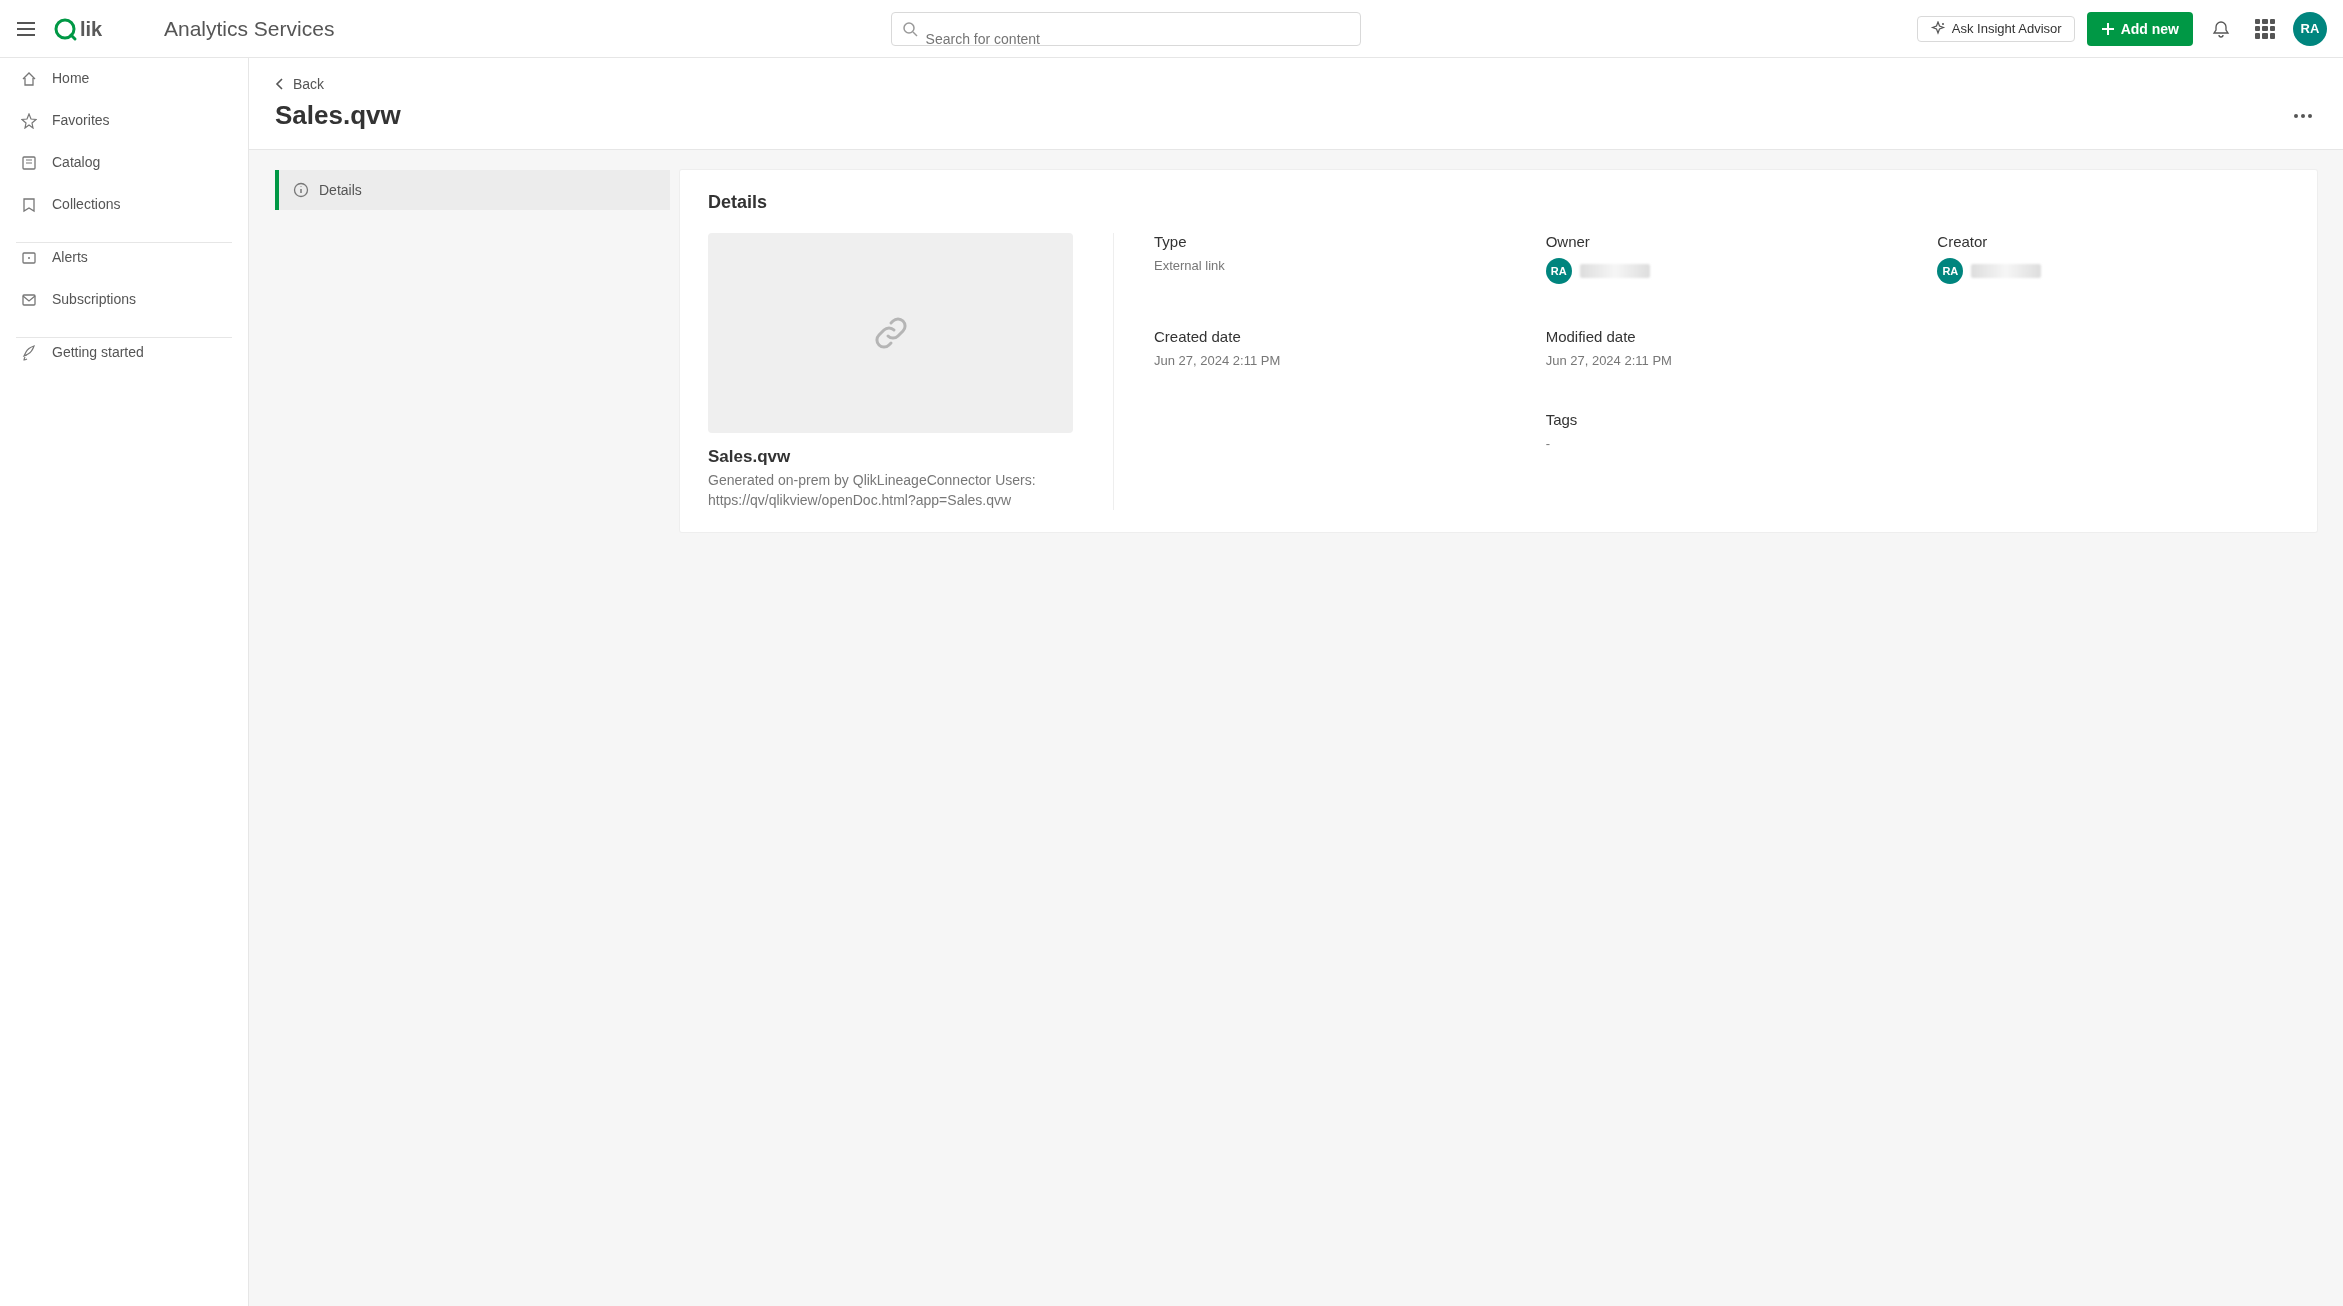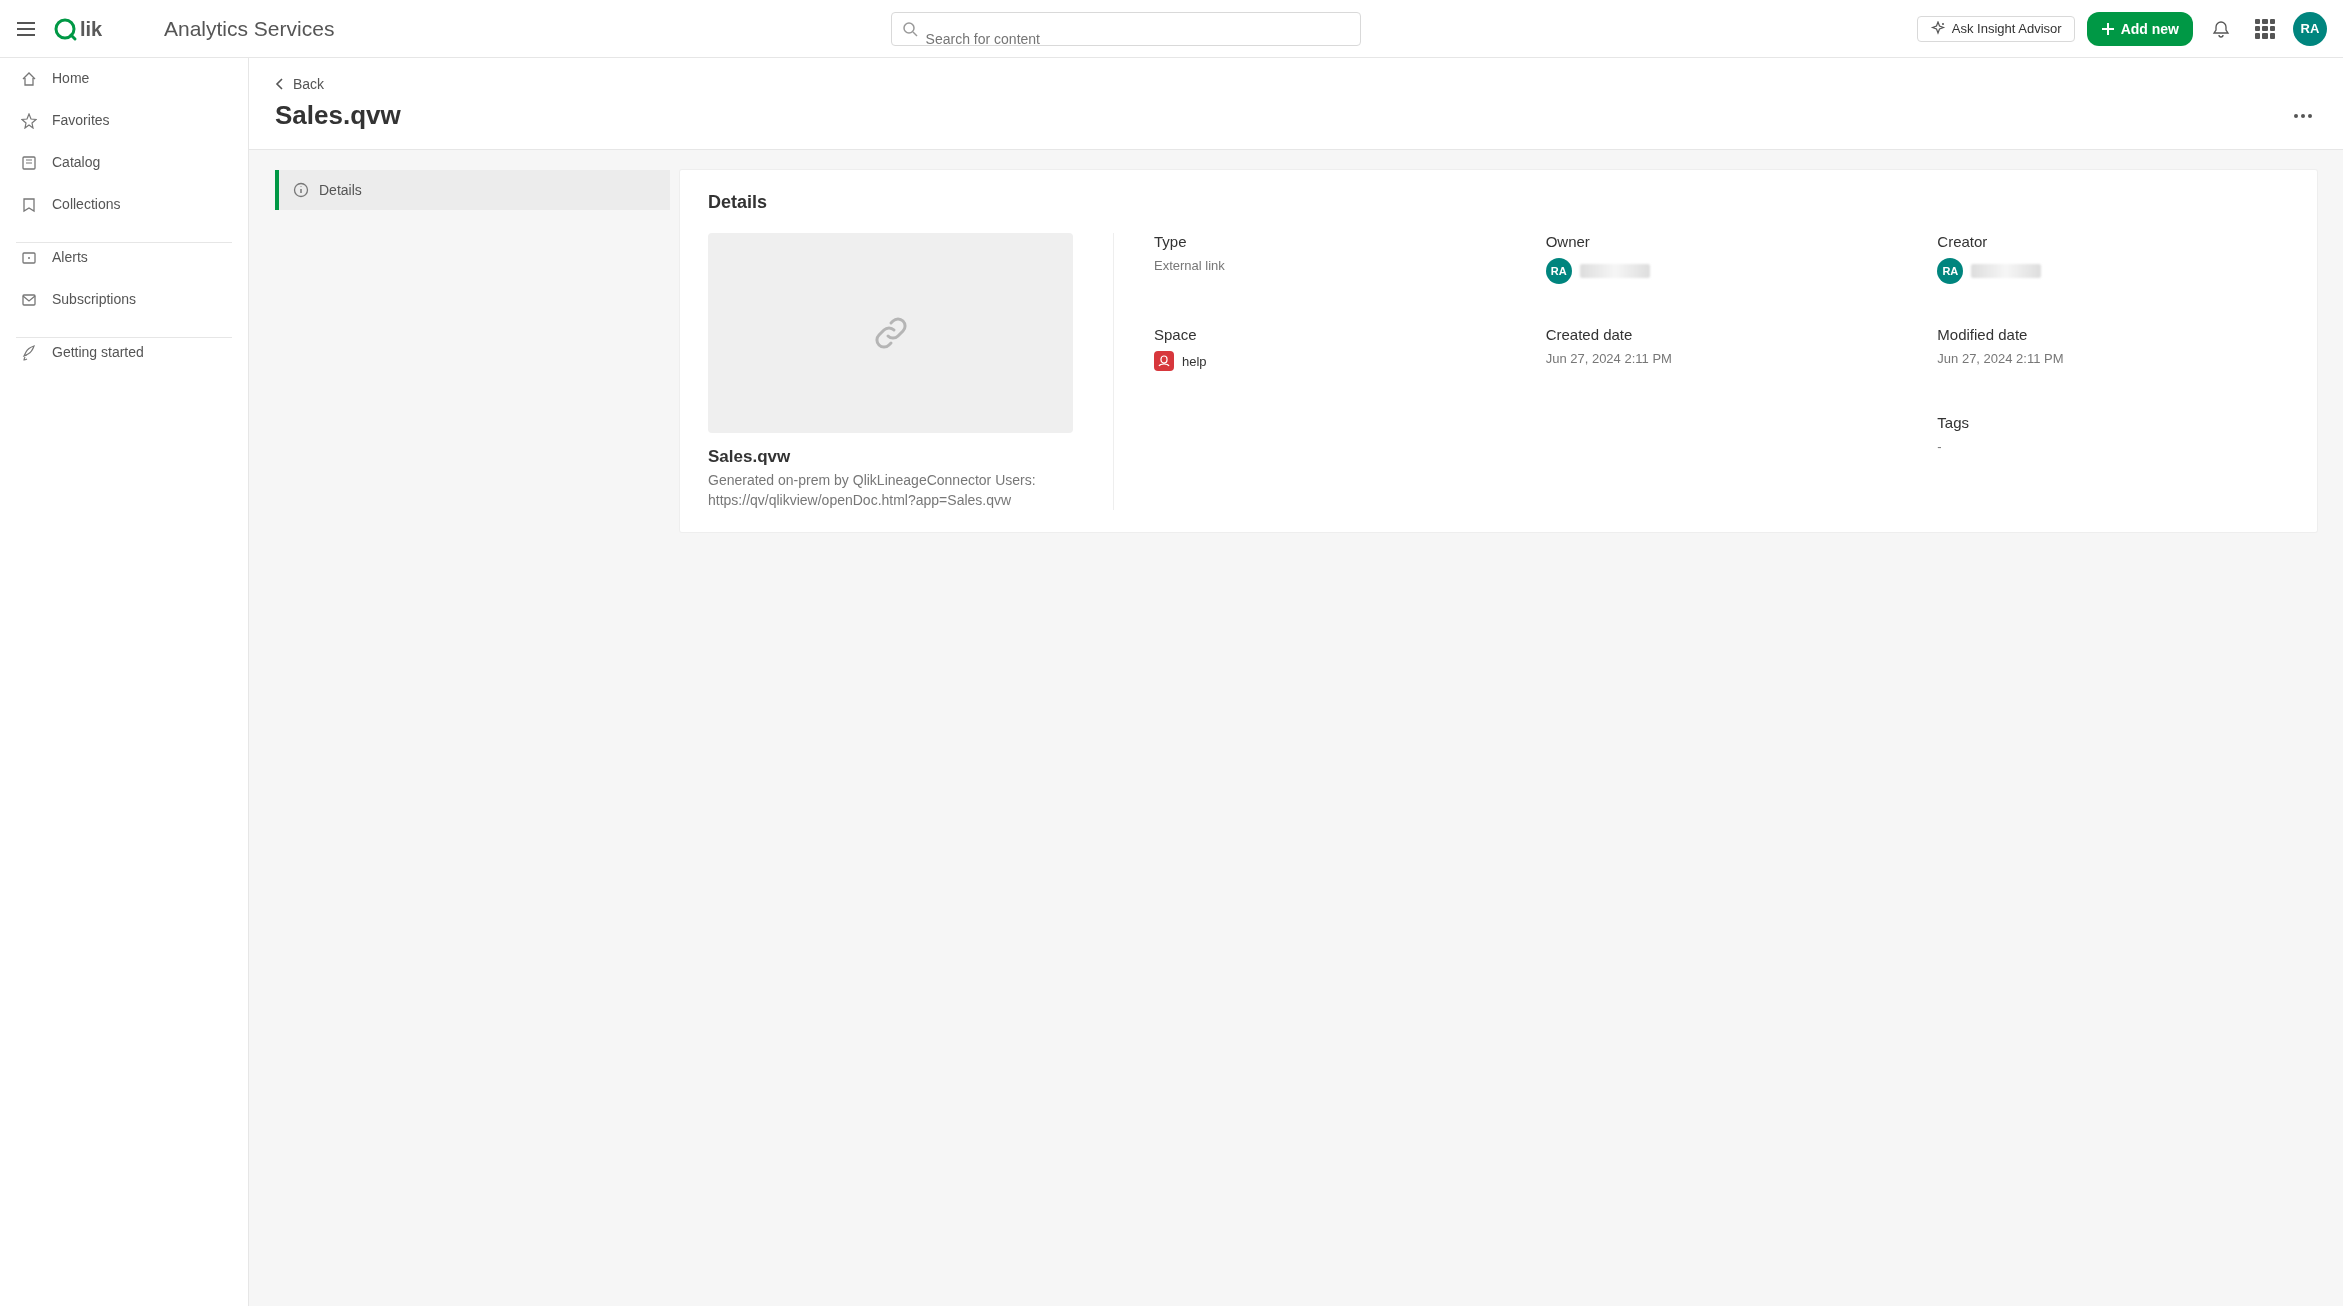--- a/index.html
+++ b/index.html
@@ -26,21 +26,21 @@
     background: #fff;
   }
   .search-input { border: none; outline: none; font-size: 14px; flex: 1; color: #666; background: transparent; margin-top: 20px; }
   .right-actions { display: flex; align-items: center; gap: 12px; }
   .btn-outline {
     height: 26px; border: 1px solid #d9d9d9; border-radius: 4px;
     display: flex; align-items: center; gap: 6px; padding: 0 12px;
     font-size: 13px; color: #333; background: #fff; cursor: pointer;
   }
   .btn-green {
-    height: 34px; border: none; border-radius: 12px;
+    height: 34px; border: none; border-radius: 4px;
     display: flex; align-items: center; gap: 6px; padding: 0 14px;
     font-size: 14px; color: #fff; background: #009845; cursor: pointer;
     font-weight: 600;
   }
   .icon-btn { width: 32px; height: 32px; display:flex; align-items:center; justify-content:center; cursor:pointer; border-radius:4px; }
   .apps-grid { width: 20px; height: 20px; display:grid; grid-template-columns:repeat(3,1fr); grid-template-rows:repeat(3,1fr); gap:2px; }
   .apps-grid span { background:#555; border-radius:1px; }
   .avatar-circle {
     width: 34px; height: 34px; border-radius: 50%; background: #00857e;
     color: #fff; display:flex; align-items:center; justify-content:center; font-size:13px; font-weight:600;
@@ -305,31 +305,20 @@
             </div>
             <div class="meta-block">
               <div class="meta-label">Creator</div>
               <div class="chip-row">
                 <div class="avatar-sm">RA</div>
                 <span class="blur-name"></span>
               </div>
             </div>
 
             <div class="meta-block">
-              <div class="meta-label">Space</div>
-              <div class="chip-row">
-                <div class="space-icon">
-                  <svg width="12" height="12" viewBox="0 0 12 12">
-                      <path d="M6 1a3 3 0 0 1 3 3v1a3 3 0 0 1-6 0V4a3 3 0 0 1 3-3zM1 11c1-2 3-2 5-2s4 0 5 2" fill="none" stroke="#fff" stroke-width="1.2"></path>
-                    </svg>
-                </div>
-                <span class="meta-value" style="color:#333; cursor:pointer;">help</span>
-              </div>
-            </div>
-            <div class="meta-block">
               <div class="meta-label">Created date</div>
               <div class="meta-value">Jun 27, 2024 2:11 PM</div>
             </div>
             <div class="meta-block">
               <div class="meta-label">Modified date</div>
               <div class="meta-value">Jun 27, 2024 2:11 PM</div>
             </div>
 
             <div></div>
             <div></div>

